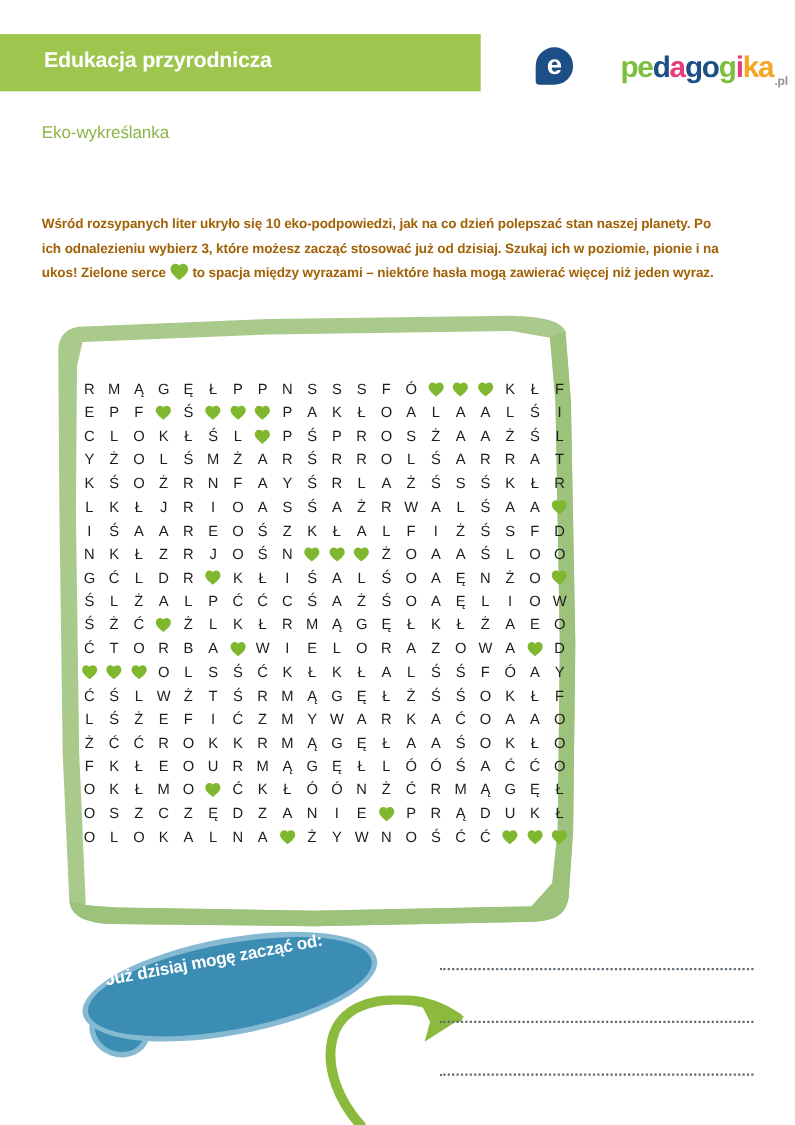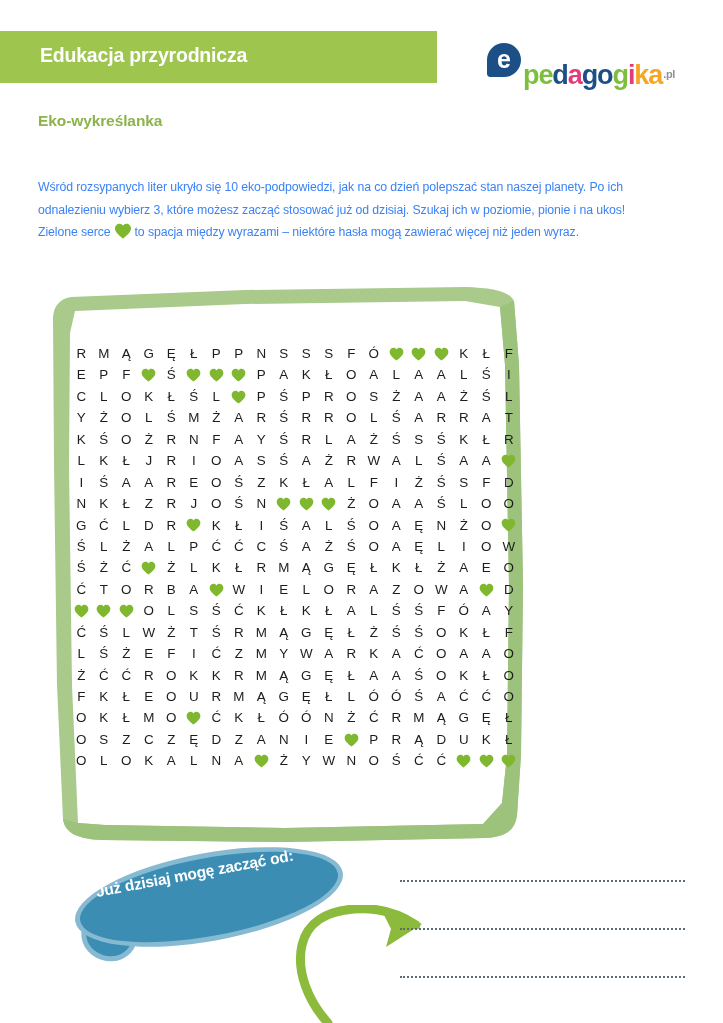--- a/index.html
+++ b/index.html
@@ -67,65 +67,67 @@
     line-height: 1;
     position: relative;
     top: -1px;
   }
   .logo-word {
     font-size: 27px;
     font-weight: bold;
     letter-spacing: -1.1px;
     line-height: 1;
     position: relative;
-    top: 15px;
+    top: 1px;
+    margin-left: 41px;
   }
   .logo-tld {
     font-size: 11px;
     color: #8f9396;
     font-weight: bold;
     letter-spacing: -0.3px;
     position: relative;
     top: 6px;
     margin-left: 1px;
     margin-top: 16px;
   }
 
   
   .subtitle {
     position: absolute;
     left: 38px;
     top: 112px;
     font-size: 15.5px;
-    font-weight: bold;
+    font-weight: normal;
     color: #8cb44a;
     letter-spacing: -0.1px;
   }
   .goal-line {
     position: absolute;
     left: 38px;
     top: 144px;
     font-size: 11.2px;
     color: #2b2b2b;
     letter-spacing: -0.05px;
   }
   .goal-label {
     color: #9cc martins;
     color: #a6c455;
     font-weight: bold;
   }
   .intro {
     position: absolute;
     left: 38px;
-    top: 176px;
+    top: 192px;
     width: 620px;
     font-size: 12.3px;
     line-height: 22.5px;
-    color: #3b82f6;
+    color: #a16207;
     letter-spacing: -0.1px;
+    font-weight: bold;
   }
   .inline-heart {
     display: inline-block;
     vertical-align: -3px;
     margin: 0 3px;
   }
 
   
   .frame {
     position: absolute;

